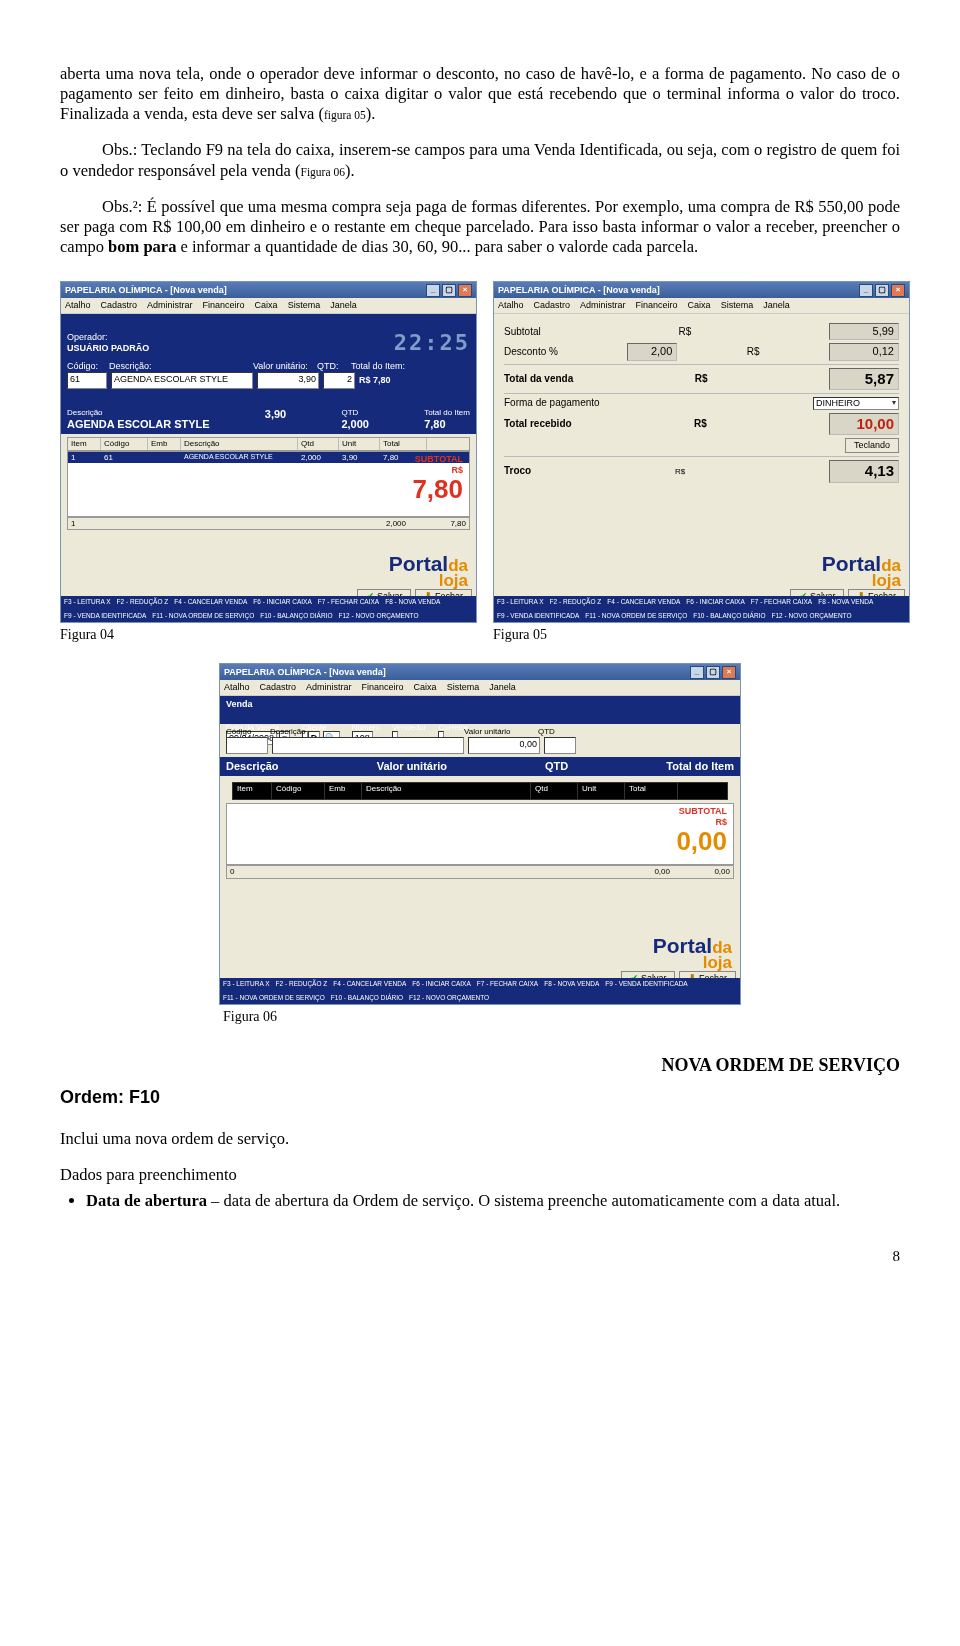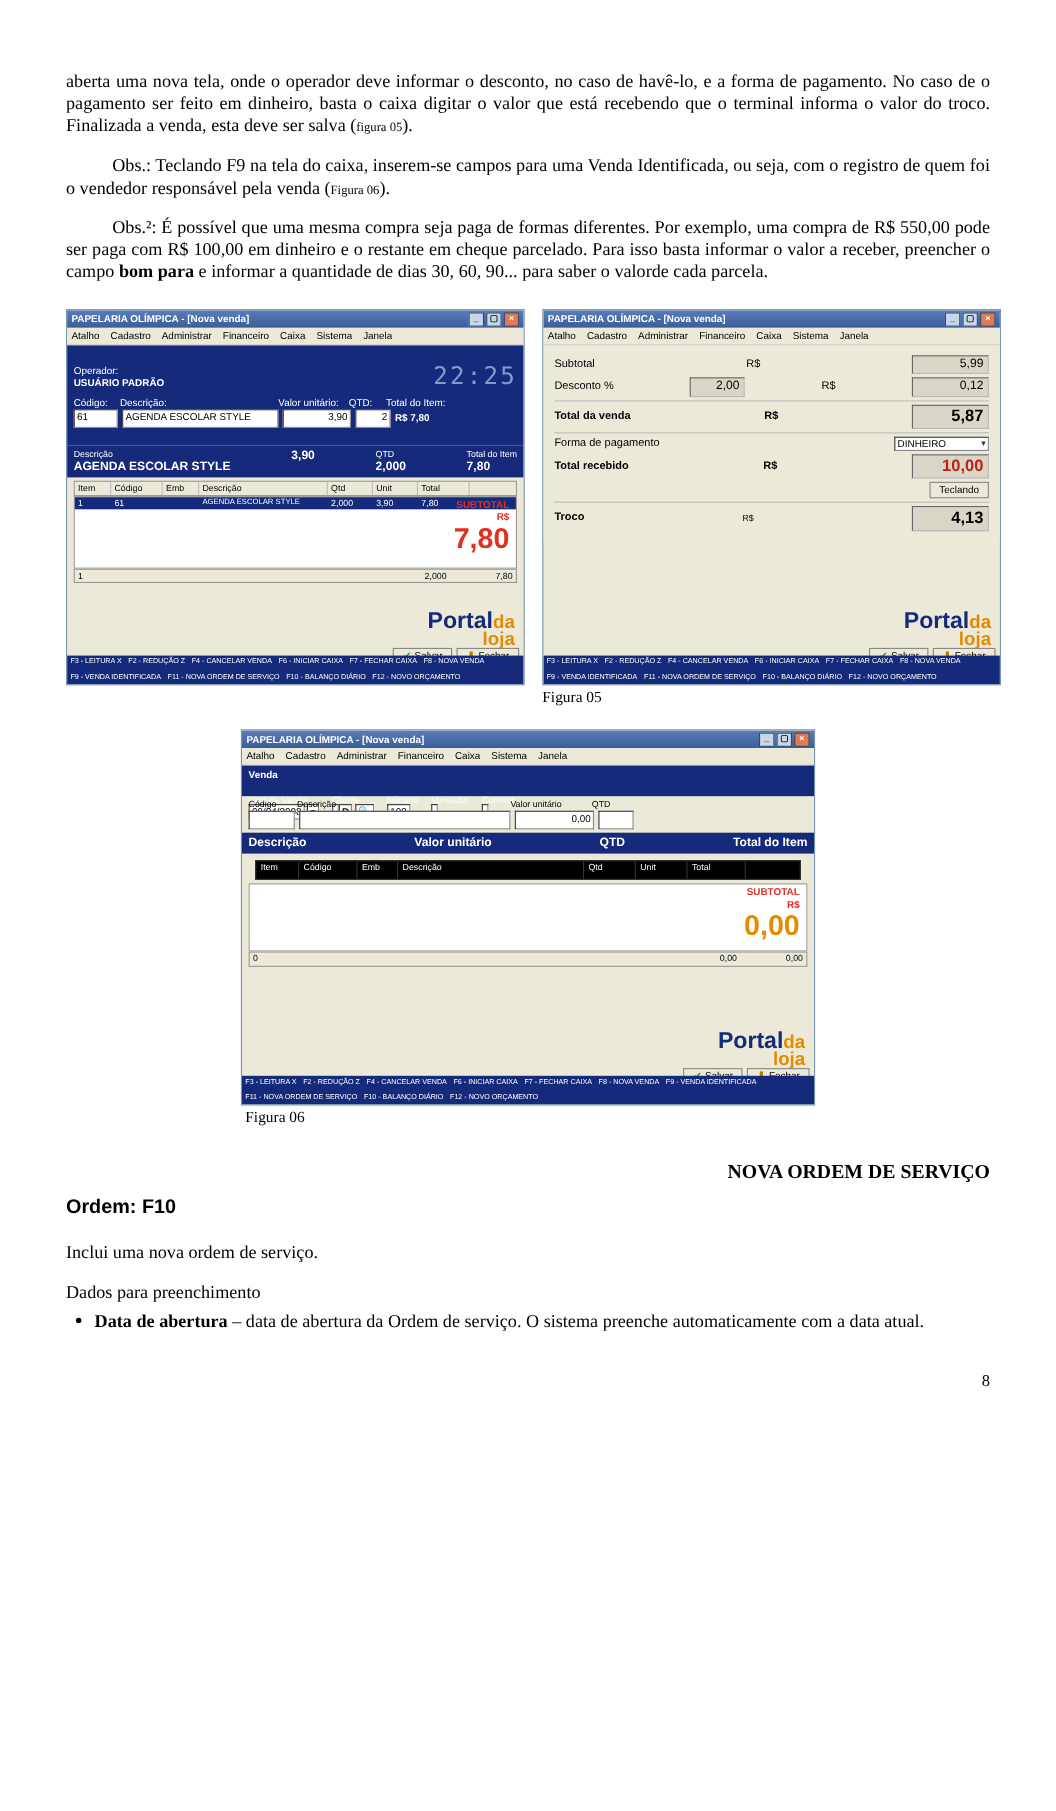--- a/index.html
+++ b/index.html
@@ -61,21 +61,21 @@
     font-size: 9px;
     border-bottom: 1px solid #ccc;
   }
   .bluepanel {
     background: #152a7a;
     color: #fff;
     padding: 16px 6px;
     font-size: 9px;
   }
   .bluepanel .op-row { display:flex; justify-content: space-between; align-items:center; }
-  .dig-clock { font-family: monospace; font-size: 22px; color:#7c9ec9; letter-spacing:2px; }
+  .dig-clock { font-family: monospace; font-size: 22px; color:#7c9ec9; letter-spacing:2px;font-weight:bold; }
   .whiteinput { background:#fff; color:#000; border:1px inset #888; height:13px; padding:1px 2px; font-size:9px; overflow:hidden; }
   .grid-row { display:flex; gap:4px; align-items:center; }
   .desc-line-big {
     background:#152a7a; color:#fff; font-weight:bold;
     display:flex; justify-content:space-between; padding:3px 6px; font-size:11px;
   }
   .gridhead {
     background:#ece9d8; border:1px solid #999; display:flex; font-size:8px;
   }
   .gridhead div { border-right:1px solid #bbb; padding:1px 3px; }
@@ -264,20 +264,21 @@
           <span>F4 - CANCELAR VENDA</span>
         <span>F6 - INICIAR CAIXA</span>
           <span>F7 - FECHAR CAIXA</span>
           <span>F8 - NOVA VENDA</span>
         <span>F9 - VENDA IDENTIFICADA</span>
           <span>F11 - NOVA ORDEM DE SERVIÇO</span>
           <span>F10 - BALANÇO DIÁRIO</span>
         <span>F12 - NOVO ORÇAMENTO</span>
       </div>
     </div>
+    <div class="fig-caption">Figura 04</div>
   </div>
 
   <div class="fig-wrap">
     <div class="shot">
       <div class="titlebar">
         <span>PAPELARIA OLÍMPICA - [Nova venda]</span>
         <span class="winbtns">
           <span class="winbtn">_</span>
           <span class="winbtn">▢</span>
           <span class="winbtn red">×</span>

